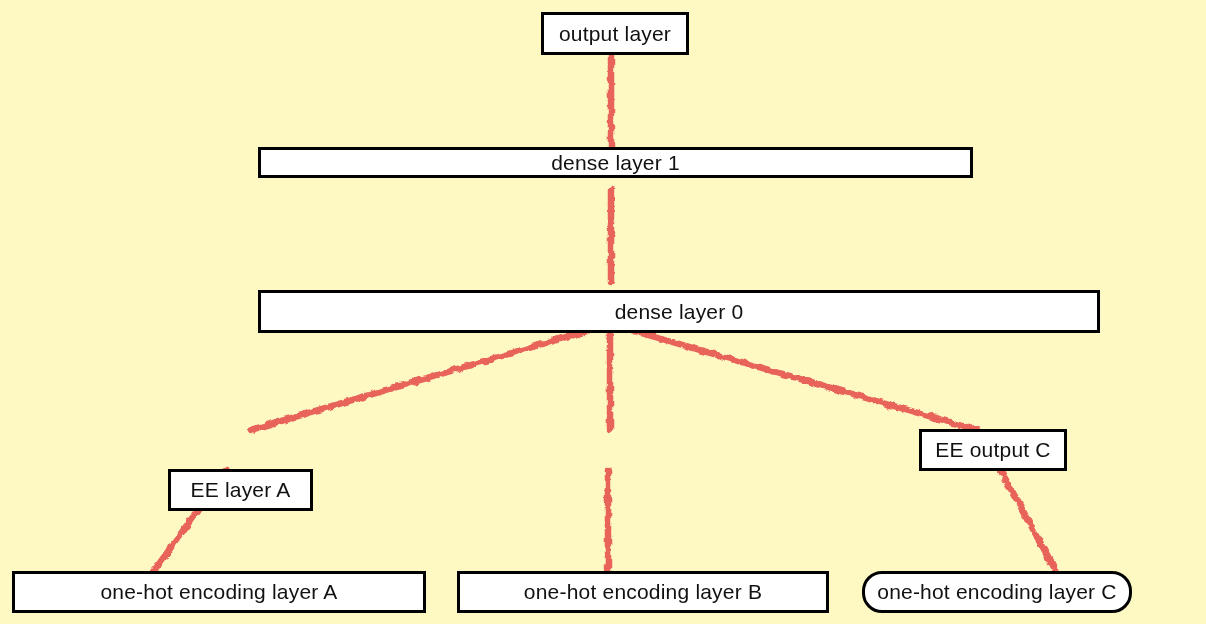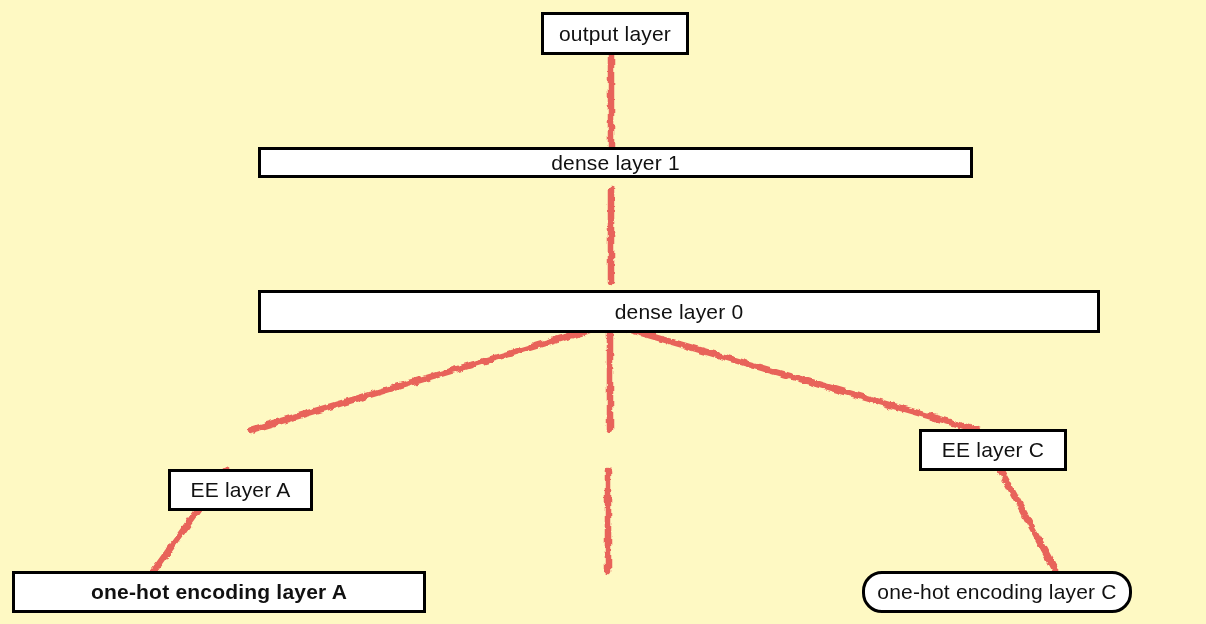--- a/index.html
+++ b/index.html
@@ -34,21 +34,21 @@
     color: #111111;
     white-space: nowrap;
     letter-spacing: 0.2px;
   }
   .node-output  { left: 541px; top: 12px;  width: 148px; height: 43px; }
   .node-dense1  { left: 258px; top: 147px; width: 715px; height: 31px; }
   .node-dense0  { left: 258px; top: 282px; width: 842px; height: 43px; margin-top: 8px; }
   .node-eea     { left: 168px; top: 429px; width: 145px; height: 42px; margin-top: 40px; }
   .node-eeb     { left: 541px; top: 429px; width: 148px; height: 42px; }
   .node-eec     { left: 919px; top: 429px; width: 148px; height: 42px; }
-  .node-oha     { left: 12px;  top: 571px; width: 414px; height: 42px; font-weight: bold; }
+  .node-oha     { left: 12px;  top: 571px; width: 414px; height: 42px; }
   .node-ohb     { left: 457px; top: 571px; width: 372px; height: 42px; }
   .node-ohc     { left: 862px; top: 571px; width: 270px; height: 42px; border-radius: 20px; }
 </style>
 </head>
 <body>
 
 <div id="canvas">
 
   <svg class="edges" width="1206" height="624" viewBox="0 0 1206 624">
     <defs>
@@ -66,17 +66,18 @@
       <line x1="226" y1="471" x2="154" y2="571" stroke="#e8635a"></line>
       <line x1="608" y1="471" x2="608" y2="571" stroke="#e8635a"></line>
       <line x1="1001" y1="471" x2="1056" y2="571" stroke="#e8635a"></line>
     </g>
   </svg>
 
   <div class="node node-output">output layer</div>
   <div class="node node-dense1">dense layer 1</div>
   <div class="node node-dense0">dense layer 0</div>
   <div class="node node-eea">EE layer A</div>
-  <div class="node node-eec">EE layer C</div>
+  <div class="node node-eec">EE output C</div>
   <div class="node node-oha">one-hot encoding layer A</div>
+  <div class="node node-ohb">one-hot encoding layer B</div>
   <div class="node node-ohc">one-hot encoding layer C</div>
 
 </div>
 
 </body></html>

